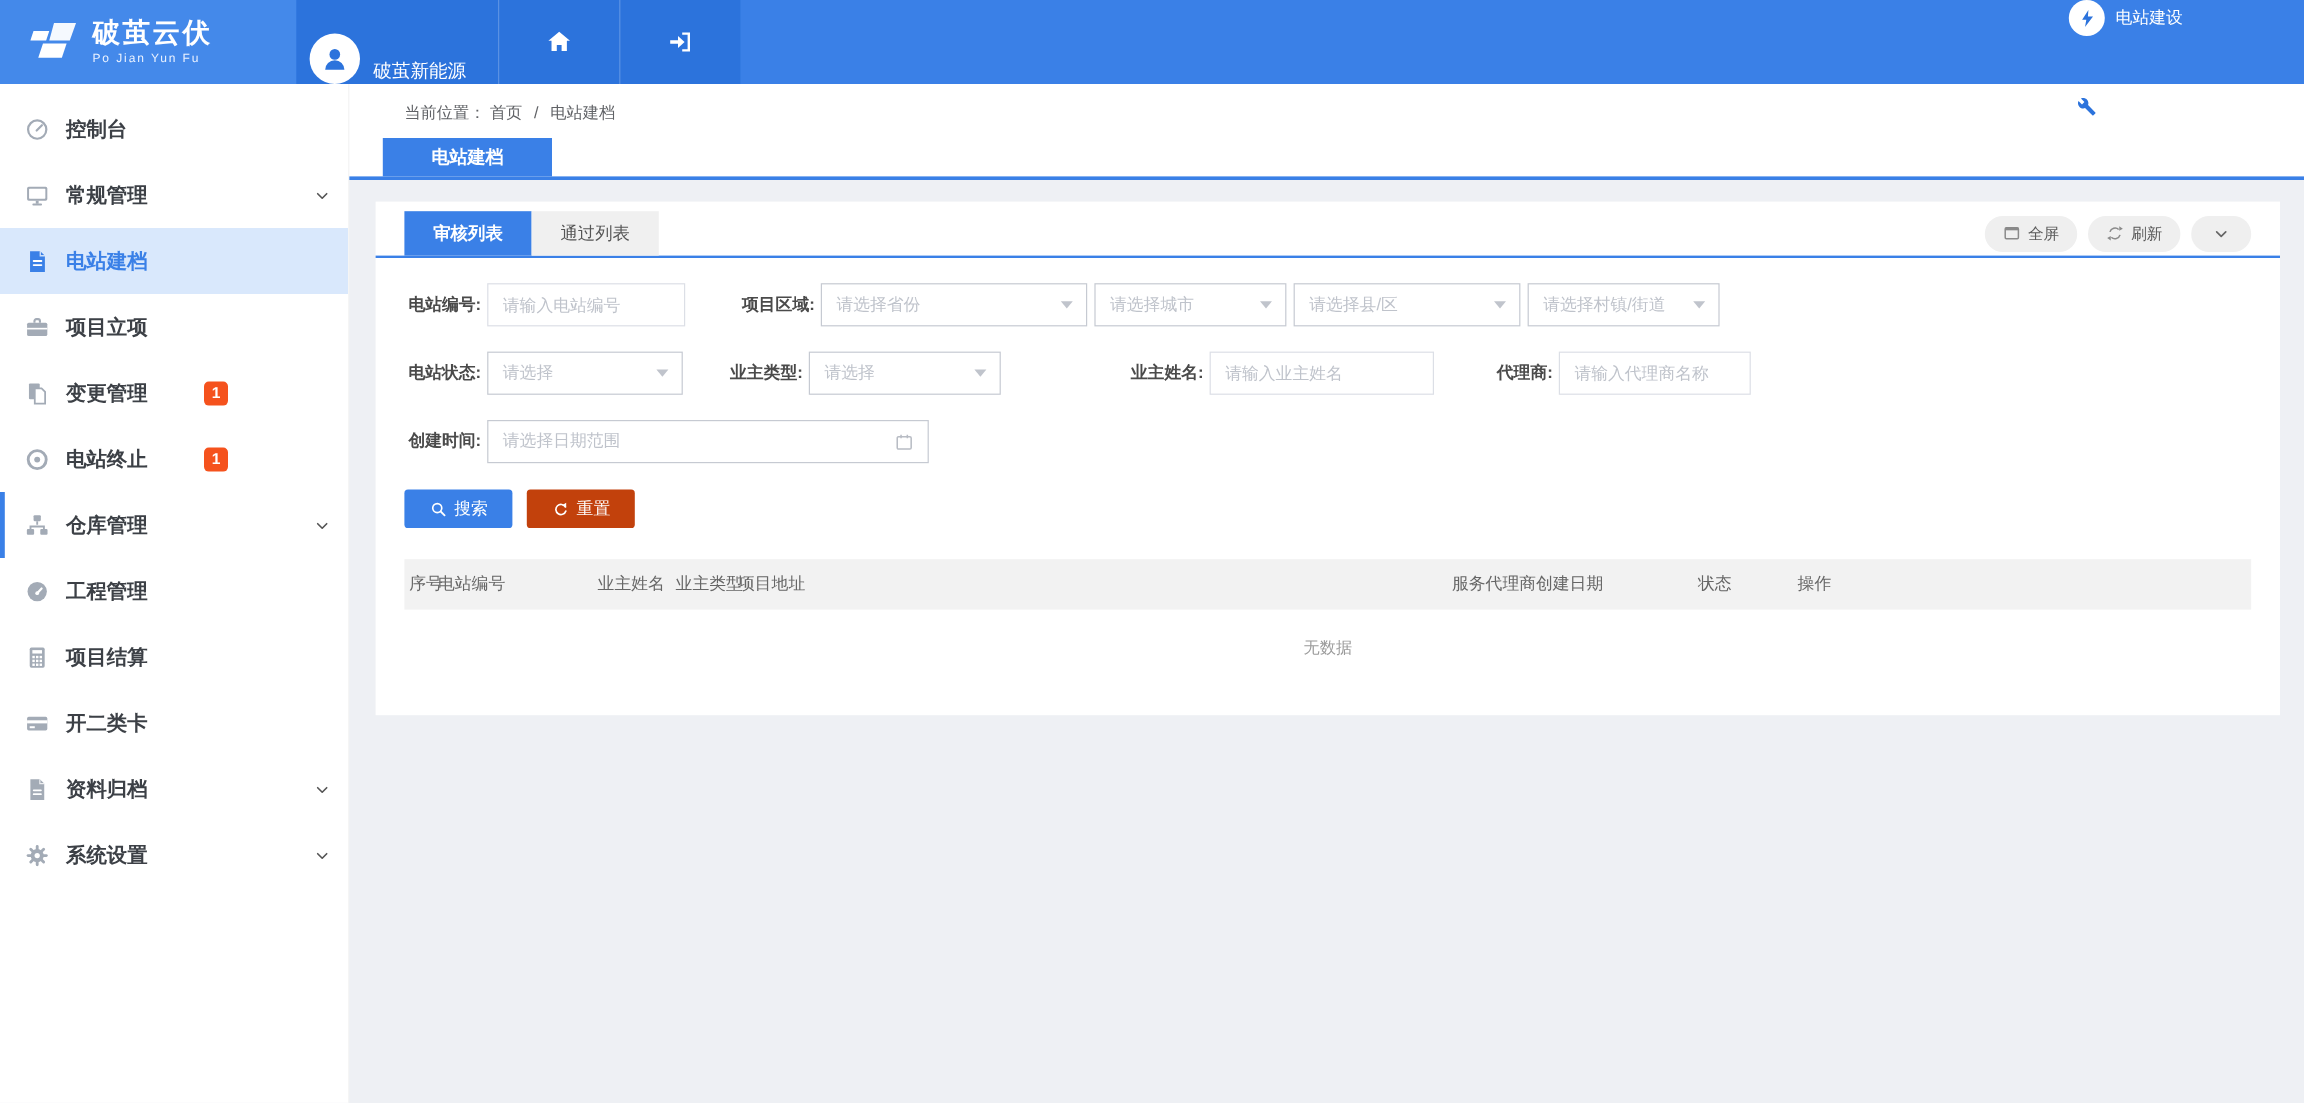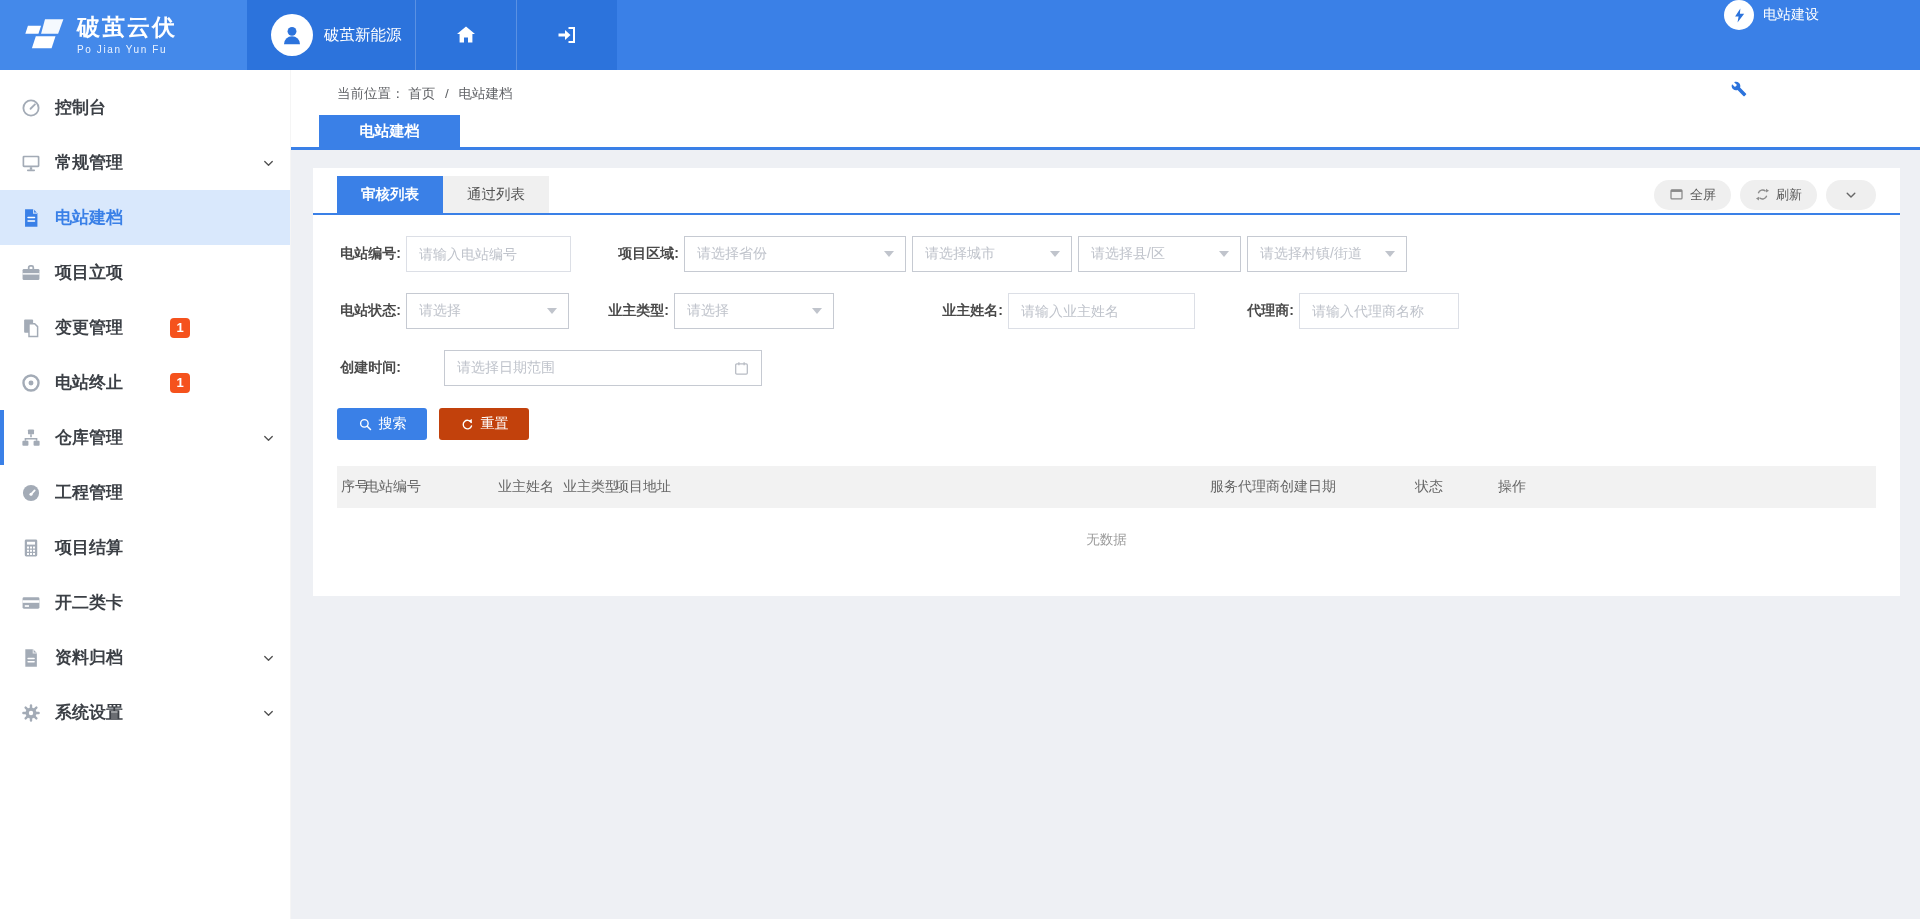--- a/index.html
+++ b/index.html
@@ -7,21 +7,21 @@
     font-family:"Liberation Sans","DejaVu Sans",sans-serif; background:#eef0f4; }
 
   
   .hd { position:absolute; left:0; top:0; width:1920px; height:70px;
         background:#3a80e7; display:flex; align-items:stretch; z-index:5; }
   .hd-logo { width:247px; background:#4489ea; display:flex; align-items:center;
              gap:11px; padding-left:24px; flex:none; }
   .logo-title { color:#fff; font-size:23px; font-weight:bold; letter-spacing:2px; line-height:1.1; }
   .logo-sub { color:#eaf2ff; font-size:10px; letter-spacing:1.6px; margin-top:3px; }
   .hd-sec { background:#2c73dc; display:flex; align-items:center; justify-content:center; cursor:pointer; }
-  .hd-user { width:168px; justify-content:flex-start; padding-left:24px; gap:11px; }
+  .hd-user { width:168px; justify-content:flex-start; padding-left:11px; gap:11px;align-items:flex-end; }
   .hd-home,.hd-exit { width:101px; border-left:1px solid rgba(255,255,255,.22); }
   .avatar { width:42px; height:42px; border-radius:50%; background:#fff;
             display:flex; align-items:center; justify-content:center; flex:none; }
   .hd-company { color:#fff; font-size:15.5px; }
   .hd-modes { margin-left:auto; display:flex; align-items:center; gap:44px; padding-right:101px;flex-direction:column; }
   .mode { display:flex; align-items:center; gap:9px; cursor:pointer; }
   .mode-label { color:#fff; font-size:14px; }
   .mcirc { width:30px; height:30px; border-radius:50%; background:#fff;
            display:flex; align-items:center; justify-content:center; flex:none; }
 
@@ -71,21 +71,21 @@
             color:#4a4a4a; margin-right:5px; white-space:nowrap; }
   .finput { height:36px; border:1px solid #dcdfe6; background:#fff; padding:0 12px;
             font-size:14px; color:#333; width:165px; outline:none;
             font-family:"Liberation Sans","DejaVu Sans",sans-serif; }
   .finput::placeholder { color:#bfc3cb; }
   .fselect { height:36px; border:1px solid #c6cad2; background:#fff; display:flex;
              align-items:center; justify-content:space-between; padding:0 11px 0 12px;
              font-size:14px; color:#bfc3cb; cursor:pointer; }
   .caret { width:0; height:0; border-left:5px solid transparent; border-right:5px solid transparent;
            border-top:6px solid #c0c4cc; flex:none; margin-left:8px; }
-  .fdate { width:318px;margin-left:38px; }
+  .fdate { width:368px; }
   .ml44 { margin-left:44px; } .ml36 { margin-left:36px; } .ml105 { margin-left:105px; }
   .ml35 { margin-left:35px; } .mr6 { margin-right:6px; }
 
   .btn-row { margin-top:22px; display:flex; align-items:center; }
   .btn { height:32px; width:90px; border:none; border-radius:3px; color:#fff; font-size:14px;
          display:inline-flex; align-items:center; justify-content:center; gap:6px; cursor:pointer;
          font-family:"Liberation Sans","DejaVu Sans",sans-serif; }
   .btn-search { background:#3a80e7; }
   .btn-reset { background:#c2410c; margin-left:12px; }
 
@@ -391,21 +391,21 @@
         <input class="finput" placeholder="请输入电站编号" style="">
         <span class="flabel ml44">项目区域:</span>
         <div class="fselect mr6" style="width:222px">
           <span>请选择省份</span>
           <span class="caret"></span>
         </div>
         <div class="fselect mr6" style="width:160px">
           <span>请选择城市</span>
           <span class="caret"></span>
         </div>
-        <div class="fselect mr6" style="width:163px">
+        <div class="fselect mr6" style="width:189px">
           <span>请选择县/区</span>
           <span class="caret"></span>
         </div>
         <div class="fselect" style="width:160px">
           <span>请选择村镇/街道</span>
           <span class="caret"></span>
         </div>
       </div>
 
       <div class="frow">

